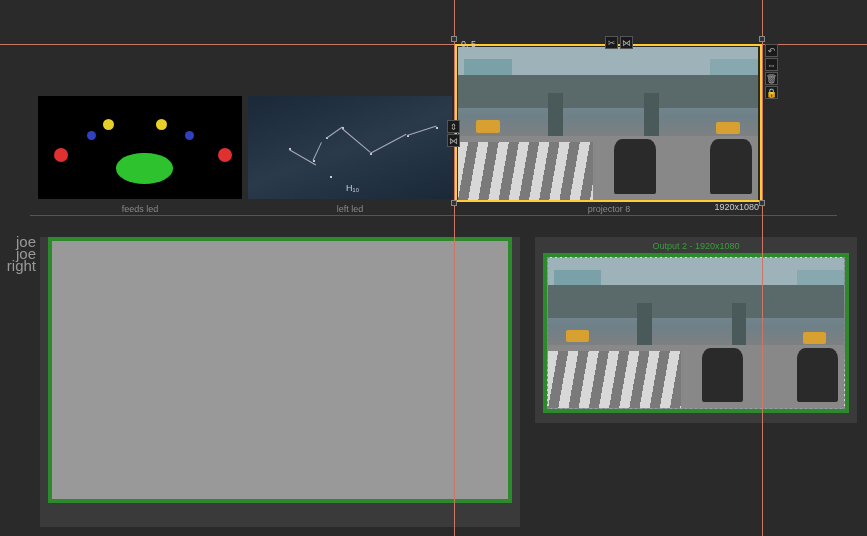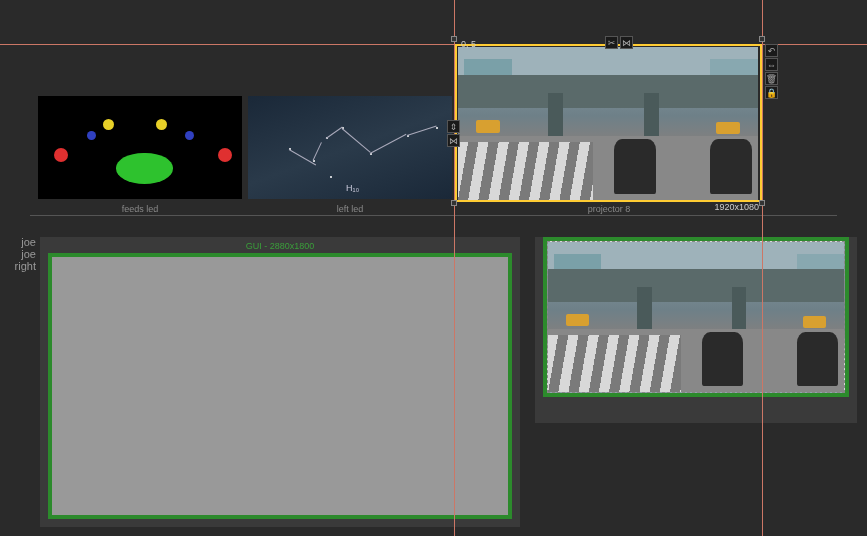--- a/index.html
+++ b/index.html
@@ -108,21 +108,21 @@
     left: 30px; right: 30px; top: 215px;
     height: 1px; background: #555;
   }
   
   
   .left-labels {
     position: absolute;
     left: 2px; top: 236px;
     text-align: right;
     width: 34px;
-    font-size: 11px;
+    font-size: 15px;
     color: #999;
     line-height: 12px;
   }
   
   .out-panel {
     position: absolute;
     background: #3a3a3a;
   }
   .out-panel.p1 { left: 40px; top: 237px; width: 480px; height: 290px; }
   .out-panel.p2 { left: 535px; top: 237px; width: 322px; height: 186px; }
@@ -263,27 +263,27 @@
   </div>
 
 <div class="bottom-rule"></div>
 
 <div class="left-labels">
   <div>joe</div>
   <div>joe right</div>
 </div>
 
 <div class="out-panel p1">
-  <div class="out-title">GUI - 2880x1800</div>
   <div class="out-frame p1">
     <div class="inner"></div>
   </div>
 </div>
 
 <div class="out-panel p2">
+  <div class="out-title">Output 2 - 1920x1080</div>
   <div class="out-frame p2">
     <div class="inner">
       <div class="scene">
         <div class="sky"></div>
         <div class="bldg" style="left:2%"></div>
         <div class="bldg" style="left:84%; background:#88a8b0"></div>
         <div class="overpass"></div>
         <div class="pillar" style="left:30%"></div>
         <div class="pillar" style="left:62%"></div>
         <div class="road"></div>

